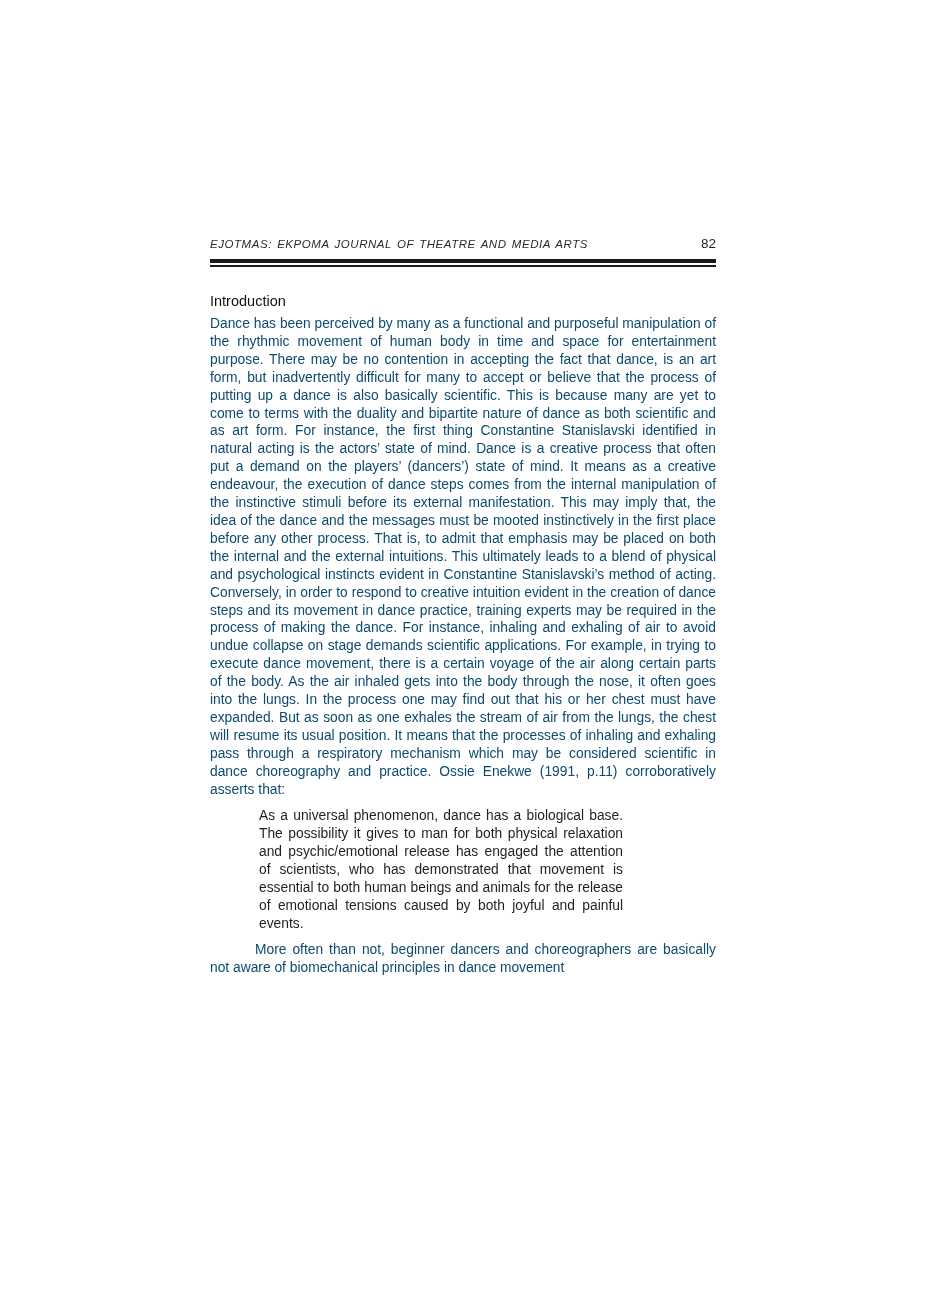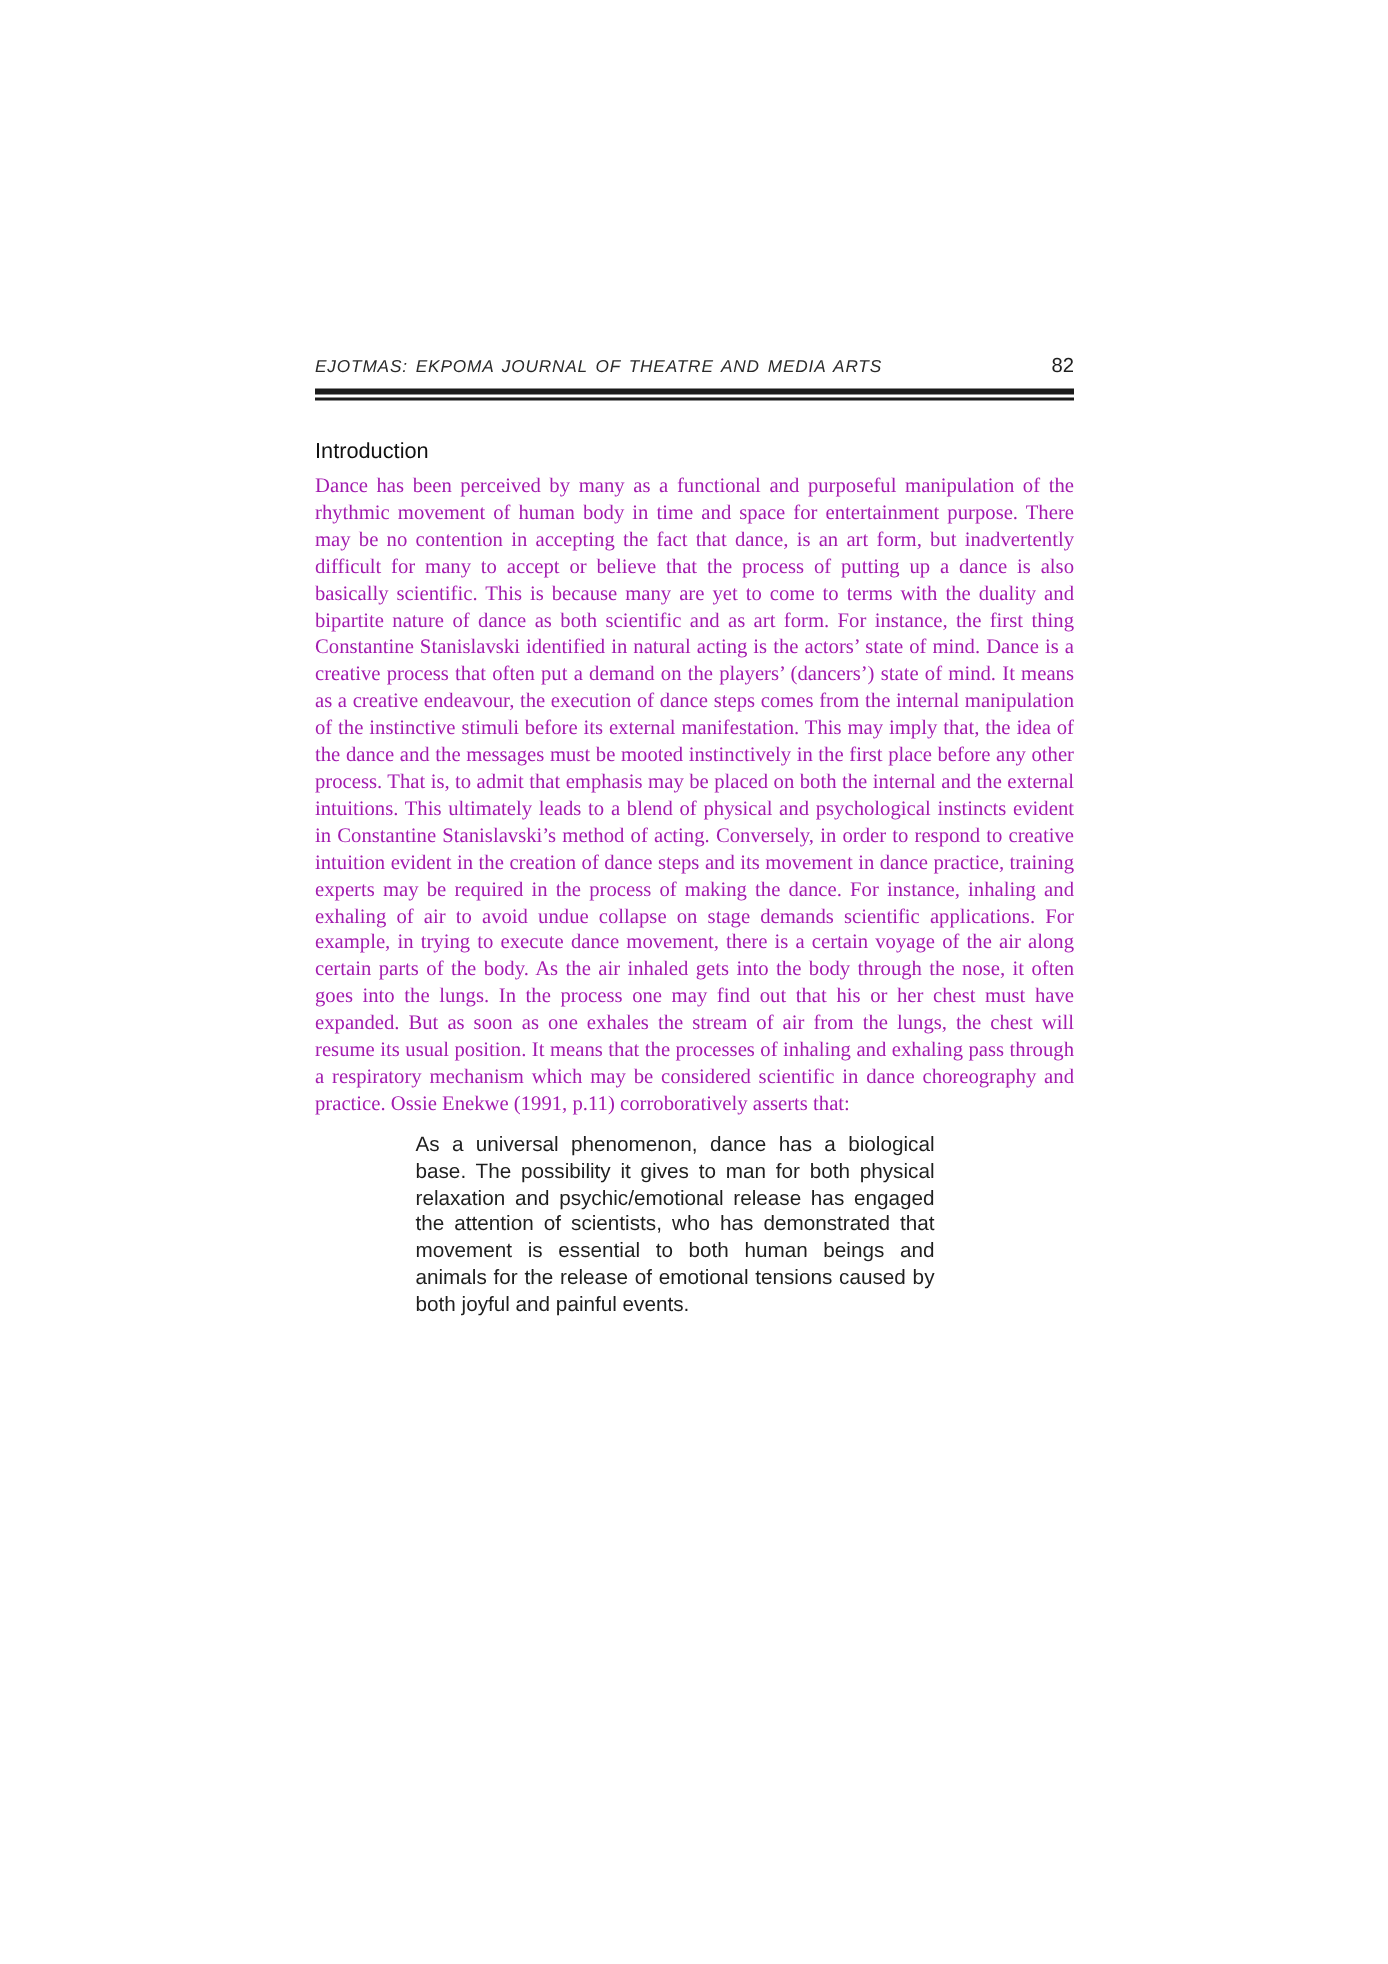--- a/index.html
+++ b/index.html
@@ -48,25 +48,24 @@
     margin: 26px 0 0 0;
     font-size: 14.5px;
     font-weight: normal;
     color: #111111;
   }
   .body-paragraph {
     margin: 6px 0 0 0;
     font-size: 13.8px;
     line-height: 17.9px;
     text-align: justify;
-    color: #a21caf;
-    font-family: Liberation Serif, serif;
+    color: #0c4a6e;
   }
   .quote {
-    margin: 9px 93px 0 67px;
+    margin: 9px 93px 0 49px;
     font-size: 13.8px;
     line-height: 17.9px;
     text-align: justify;
     color: #1f1f1f;
   }
   .closing {
     margin-top: 8px;
     text-indent: 45px;
   }
 </style>
@@ -82,15 +81,16 @@
     </header>
 
     <div class="double-rule"></div>
 
     <h1 class="section-heading">Introduction</h1>
 
     <p class="body-paragraph">Dance has been perceived by many as a functional and purposeful manipulation of the rhythmic movement of human body in time and space for entertainment purpose. There may be no contention in accepting the fact that dance, is an art form, but inadvertently difficult for many to accept or believe that the process of putting up a dance is also basically scientific. This is because many are yet to come to terms with the duality and bipartite nature of dance as both scientific and as art form. For instance, the first thing Constantine Stanislavski identified in natural acting is the actors’ state of mind. Dance is a creative process that often put a demand on the players’ (dancers’) state of mind. It means as a creative endeavour, the execution of dance steps comes from the internal manipulation of the instinctive stimuli before its external manifestation. This may imply that, the idea of the dance and the messages must be mooted instinctively in the first place before any other process. That is, to admit that emphasis may be placed on both the internal and the external intuitions. This ultimately leads to a blend of physical and psychological instincts evident in Constantine Stanislavski’s method of acting. Conversely, in order to respond to creative intuition evident in the creation of dance steps and its movement in dance practice, training experts may be required in the process of making the dance. For instance, inhaling and exhaling of air to avoid undue collapse on stage demands scientific applications. For example, in trying to execute dance movement, there is a certain voyage of the air along certain parts of the body. As the air inhaled gets into the body through the nose, it often goes into the lungs. In the process one may find out that his or her chest must have expanded. But as soon as one exhales the stream of air from the lungs, the chest will resume its usual position. It means that the processes of inhaling and exhaling pass through a respiratory mechanism which may be considered scientific in dance choreography and practice. Ossie Enekwe (1991, p.11) corroboratively asserts that:</p>
 
     <blockquote class="quote">As a universal phenomenon, dance has a biological base. The possibility it gives to man for both physical relaxation and psychic/emotional release has engaged the attention of scientists, who has demonstrated that movement is essential to both human beings and animals for the release of emotional tensions caused by both joyful and painful events.</blockquote>
 
+    <p class="body-paragraph closing">More often than not, beginner dancers and choreographers are basically not aware of biomechanical principles in dance movement</p>
 
   </div>
 </div>
 
 </body></html>

